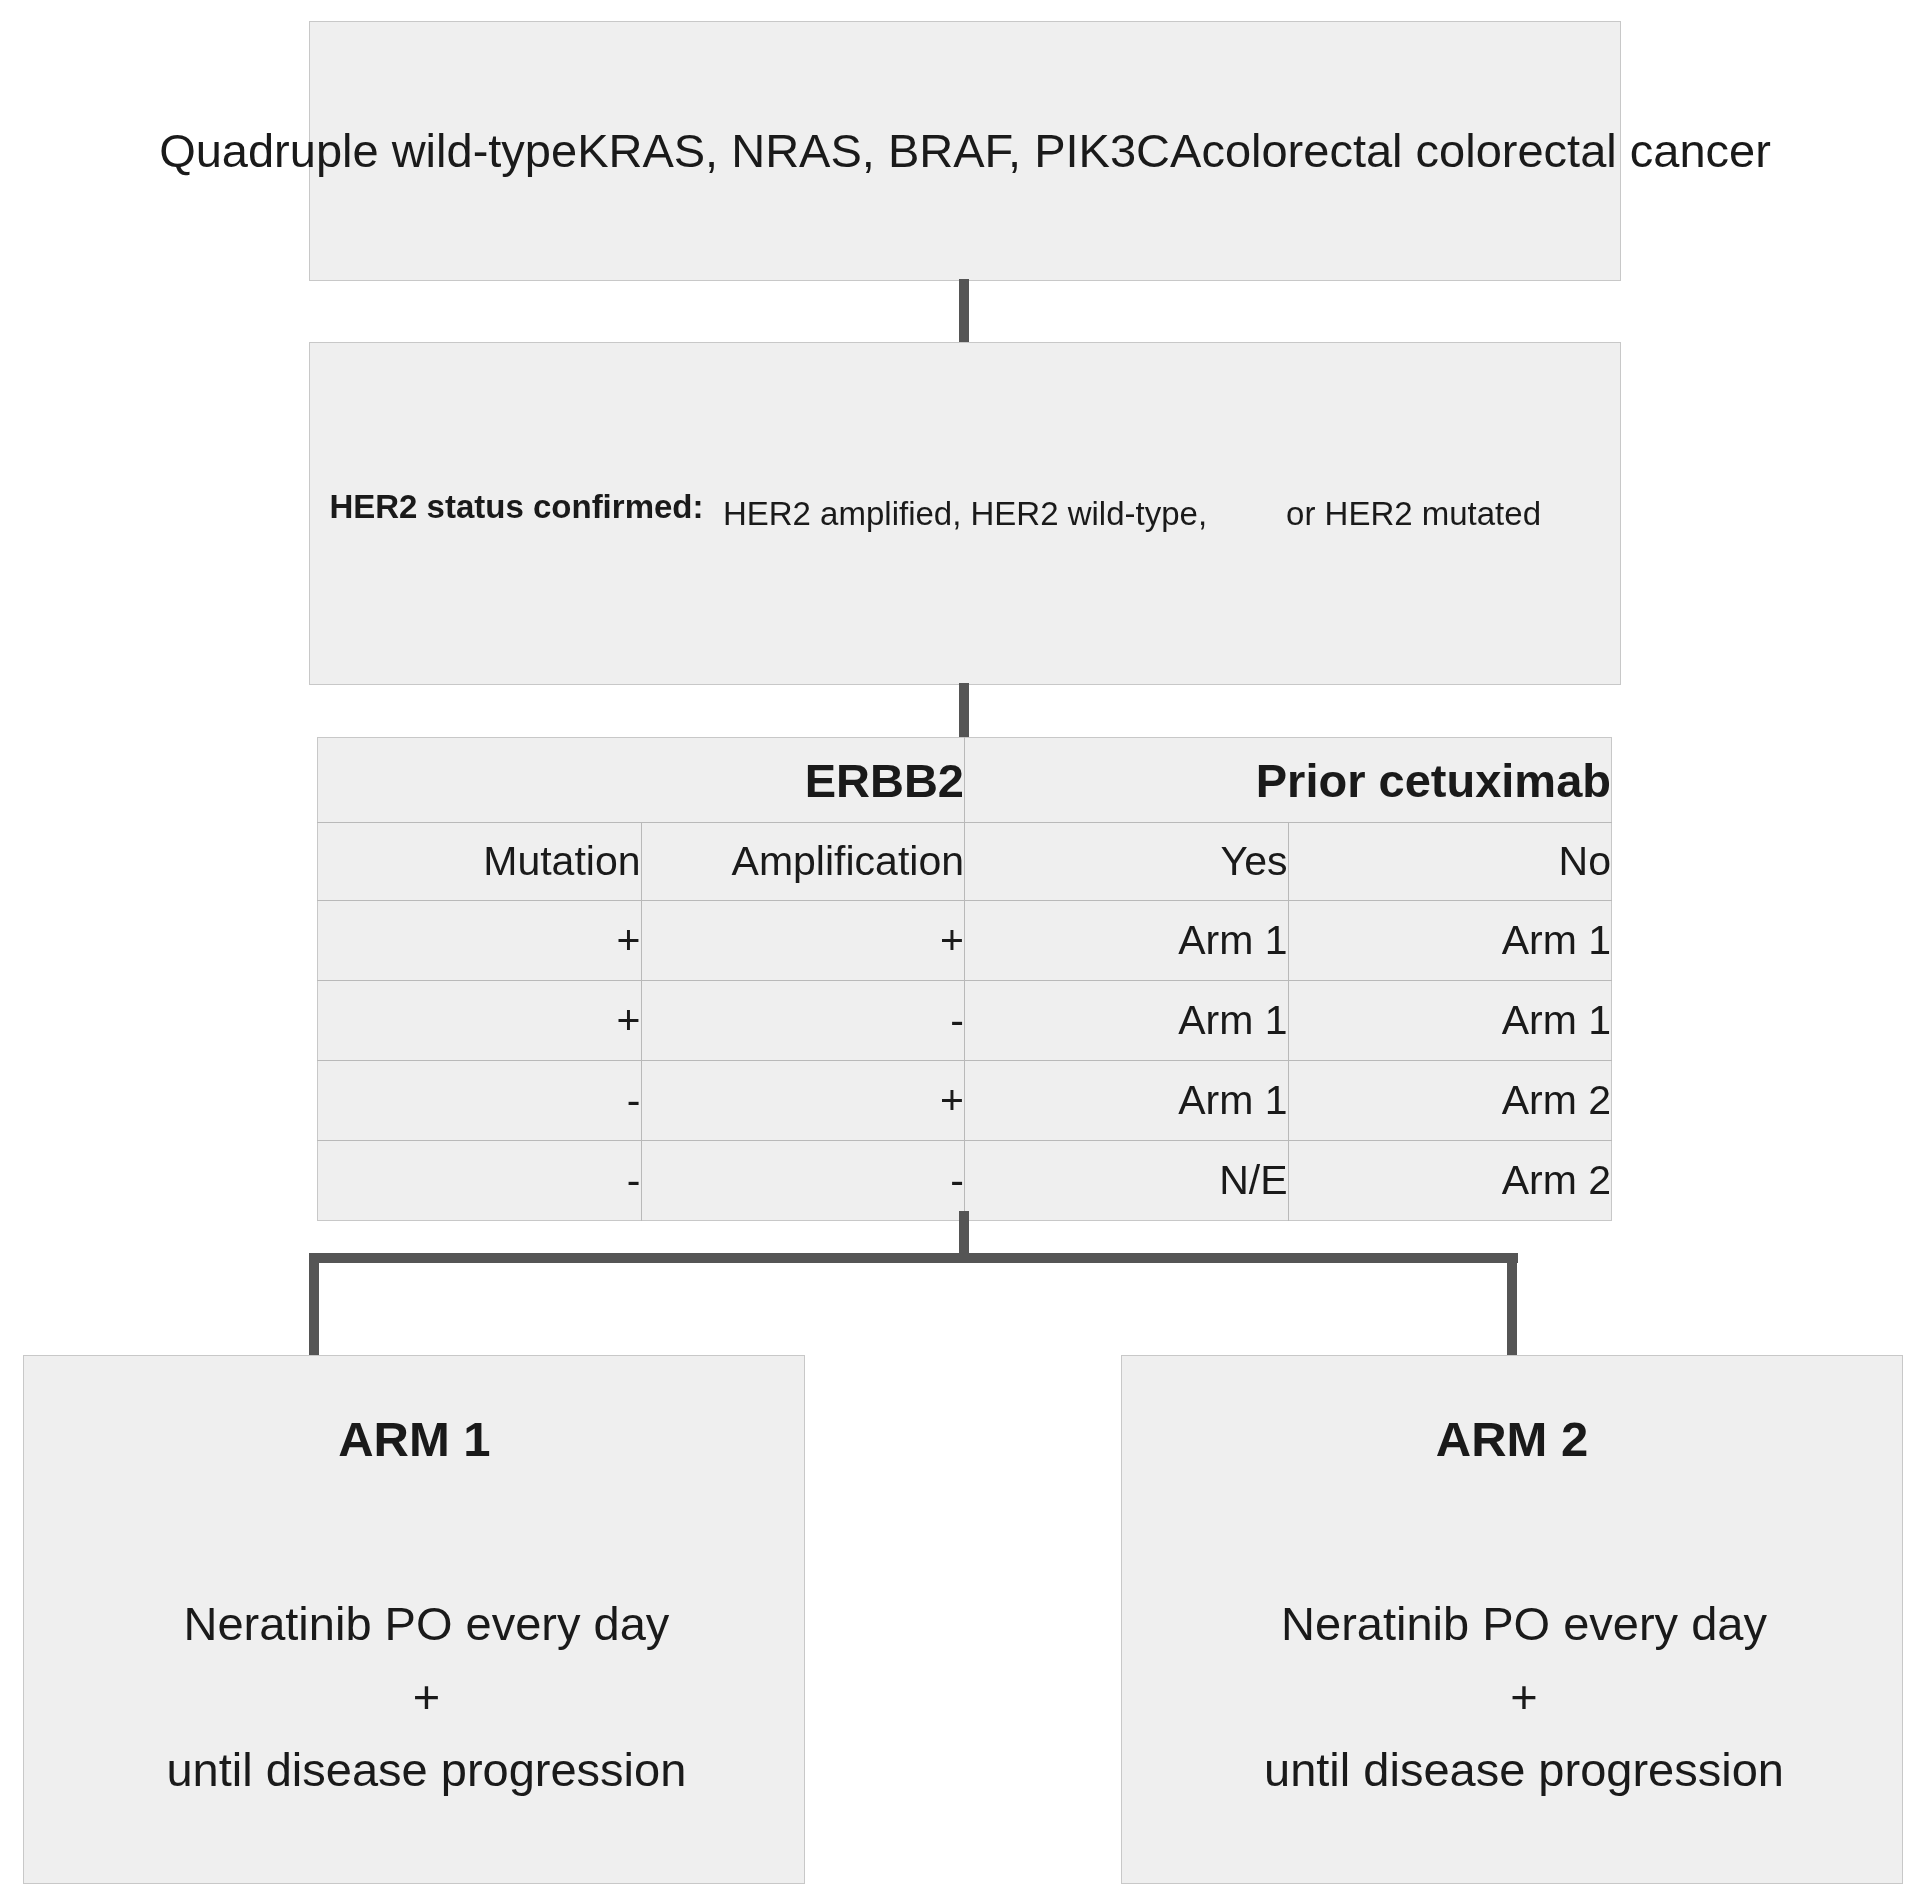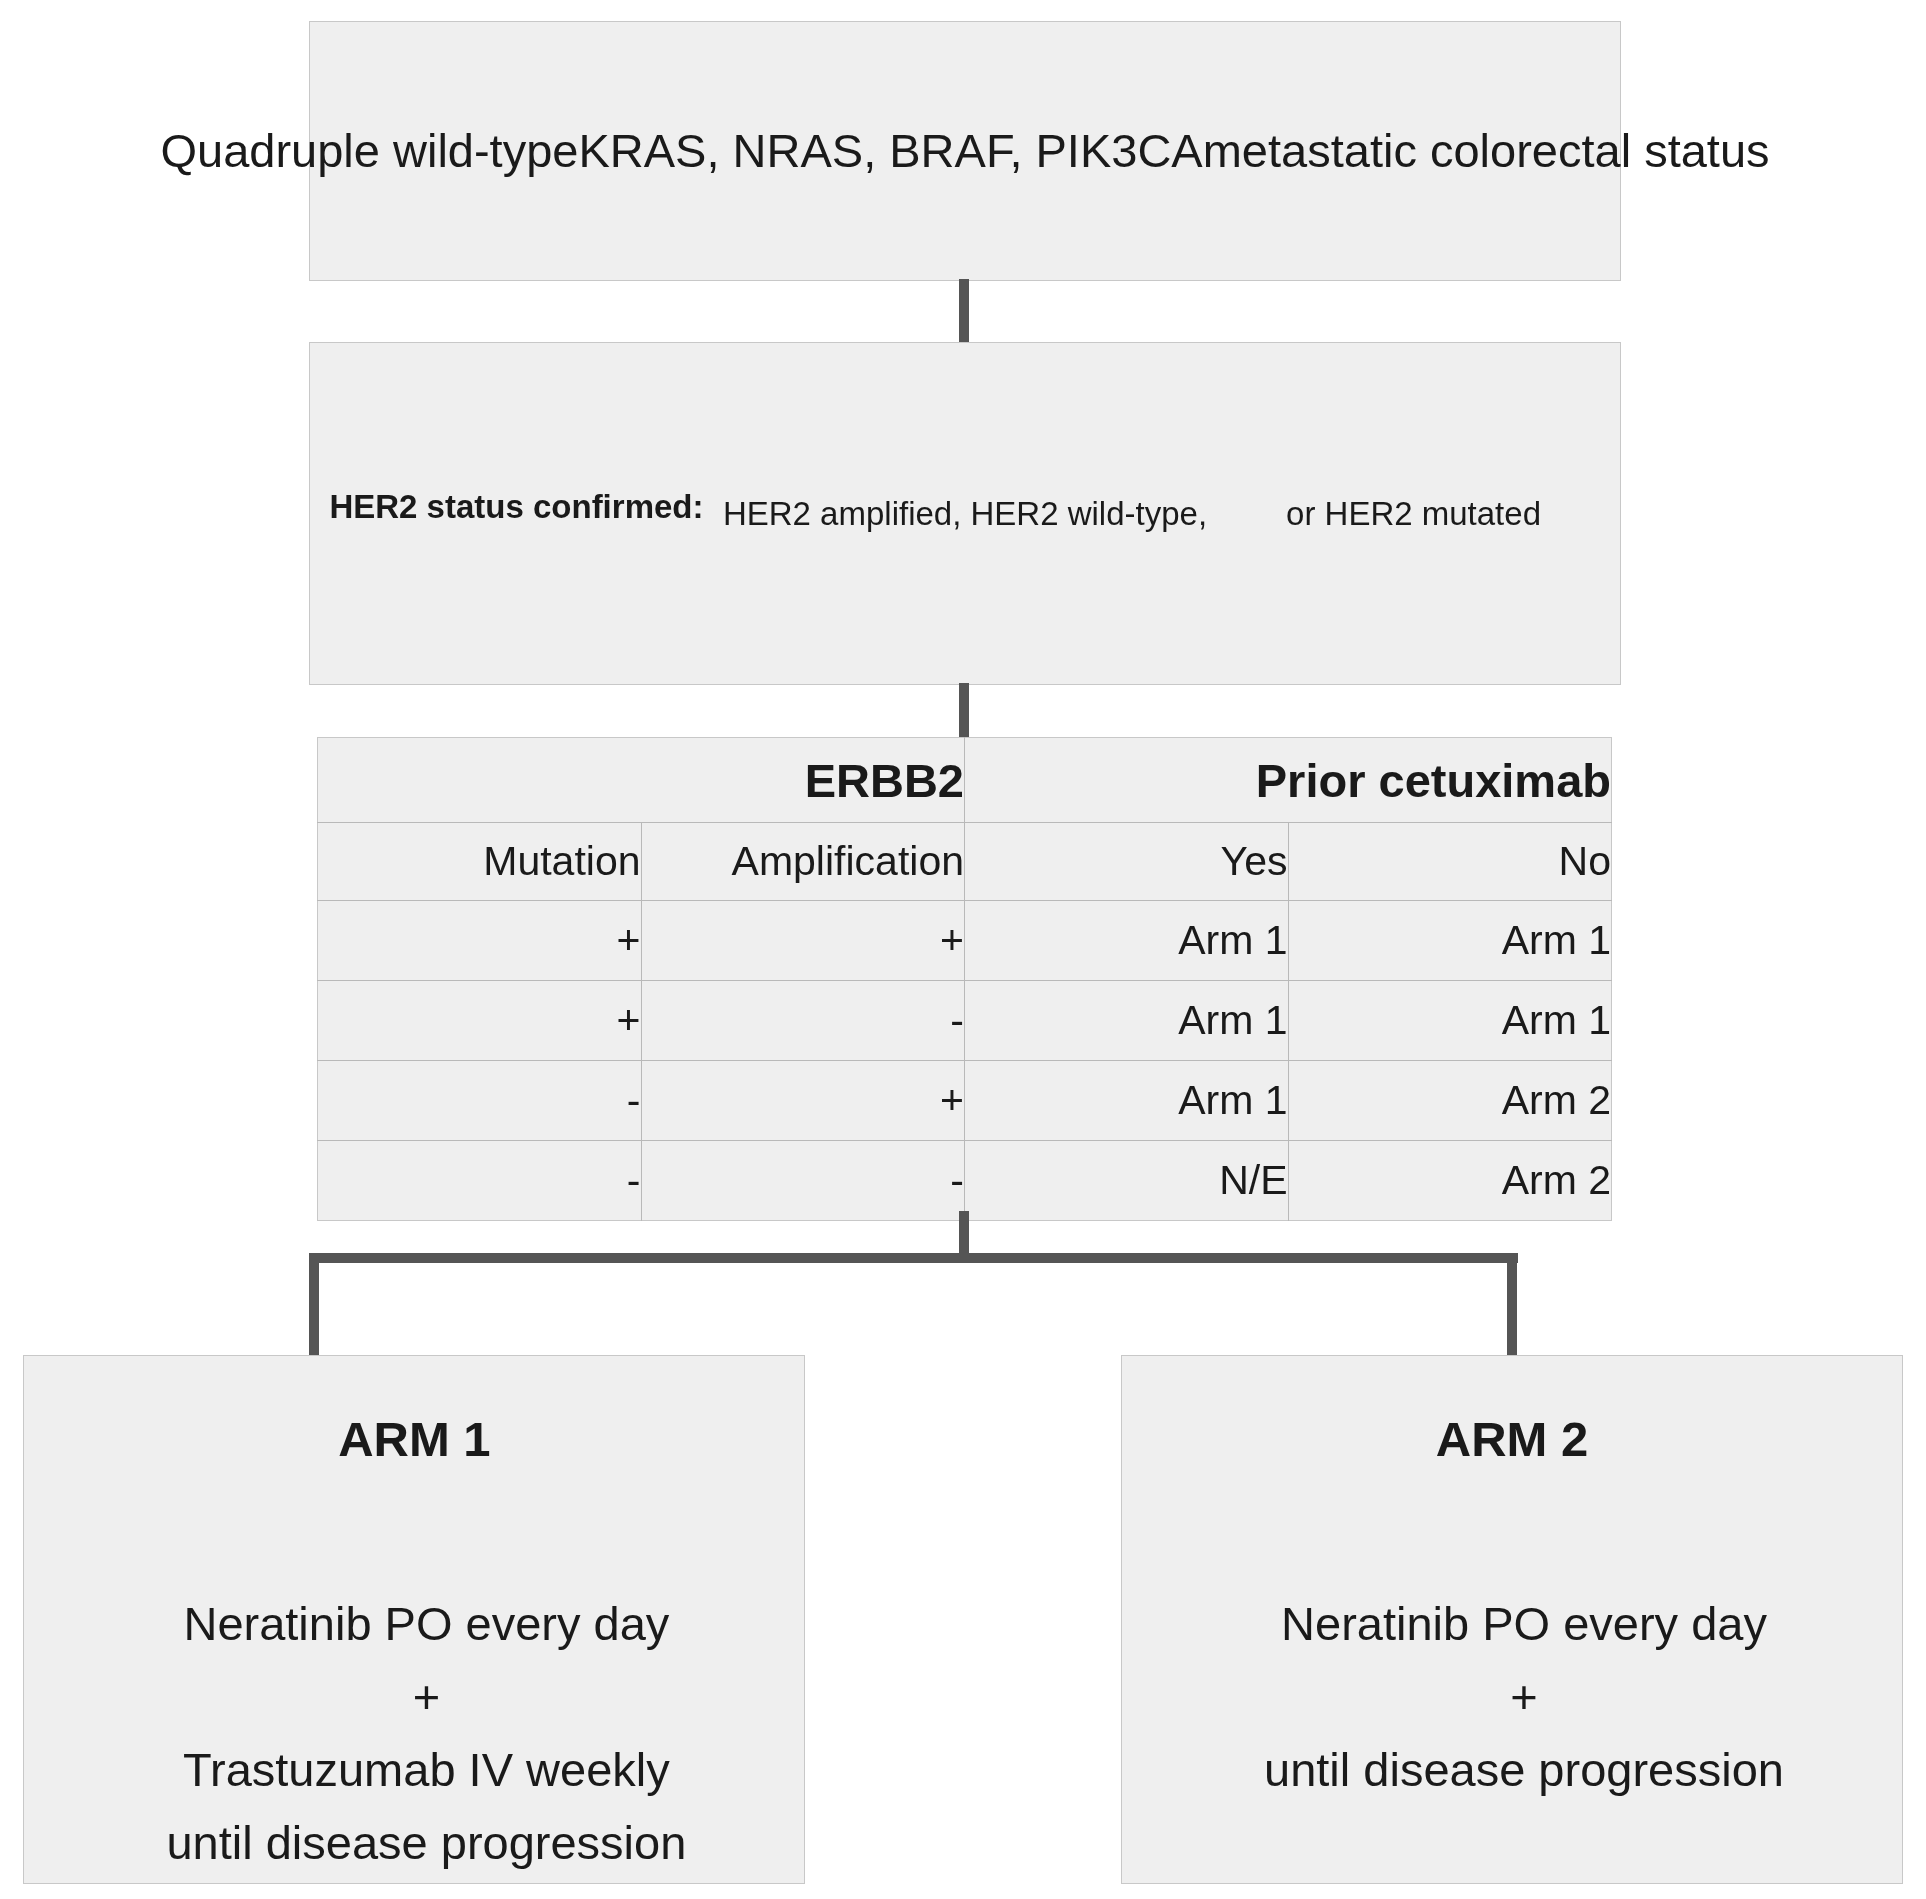--- a/index.html
+++ b/index.html
@@ -147,21 +147,21 @@
   #conn-leg-right  { left: 1507px; top: 1253px; width: 10.3px; height: 105px; }
 </style>
 </head>
 <body>
 
 <div id="canvas">
 
   <div class="node" id="box-population">
     <span class="line">Quadruple wild-type</span>
     <span class="line">KRAS, NRAS, BRAF, PIK3CA</span>
-    <span class="line">metastatic colorectal status</span>
+    <span class="line">colorectal colorectal cancer</span>
   </div>
 
   <div class="conn" id="conn-pop-her2"></div>
 
   <div class="node" id="box-her2">
     <span class="line title">HER2 status confirmed:</span>
     <span class="line">HER2 amplified, HER2 wild-type,</span>
     <span class="line">or HER2 mutated</span>
   </div>
 
@@ -210,21 +210,20 @@
 
   <div class="conn" id="conn-table-down"></div>
   <div class="conn" id="conn-hbar"></div>
   <div class="conn" id="conn-leg-left"></div>
   <div class="conn" id="conn-leg-right"></div>
 
   <div class="arm-box" id="box-arm1">
     <span class="arm-title">ARM 1</span>
     <span class="arm-line">Neratinib PO every day</span>
     <span class="arm-line">+</span>
-    <span class="arm-line">Trastuzumab IV weekly</span>
     <span class="arm-line italic">until disease progression</span>
   </div>
 
   <div class="arm-box" id="box-arm2">
     <span class="arm-title">ARM 2</span>
     <span class="arm-line">Neratinib PO every day</span>
     <span class="arm-line">+</span>
     <span class="arm-line italic">until disease progression</span>
   </div>
 

